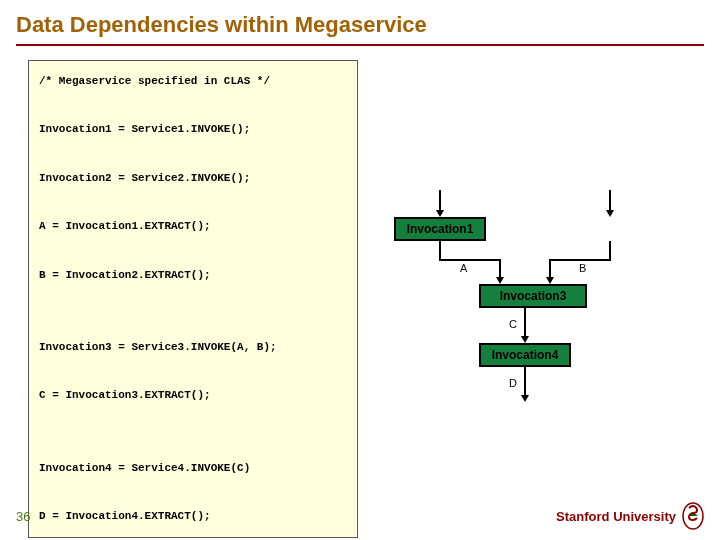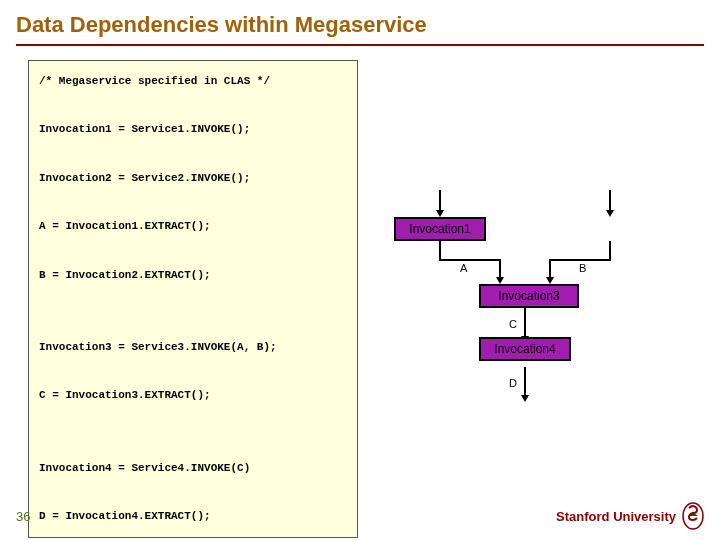--- a/index.html
+++ b/index.html
@@ -49,24 +49,24 @@
   .diagram {
     position: absolute;
     top: 130px;
     left: 10px;
     width: 300px;
     height: 240px;
   }
   .dnode {
     position: absolute;
     border: 2px solid #000;
-    background: #a21caf;
+    background: #15803d;
     font-family: Arial, sans-serif;
     font-size: 12px;
-    font-weight: normal;
+    font-weight: bold;
     display: flex;
     align-items: center;
     justify-content: center;
     padding: 4px 6px;
   }
   .dlabel {
     position: absolute;
     font-family: Arial, sans-serif;
     font-size: 11px;
     color: #000;
@@ -154,27 +154,27 @@
       <div class="arrow" style="left:115px; top:69px; width:1.5px; height:20px;"></div>
       <div class="arrowhead" style="left:111.5px; top:87px;"></div>
       <div class="dlabel" style="left:76px; top:72px;">A</div>
 
       <div class="arrow" style="left:225px; top:51px; width:1.5px; height:18px;"></div>
       <div class="arrow" style="left:165px; top:69px; width:62px; height:1.5px;"></div>
       <div class="arrow" style="left:165px; top:69px; width:1.5px; height:20px;"></div>
       <div class="arrowhead" style="left:161.5px; top:87px;"></div>
       <div class="dlabel" style="left:195px; top:72px;">B</div>
 
-      <div class="dnode" style="left:95px; top:94px; width:100px; height:24px;">Invocation3</div>
+      <div class="dnode" style="left:95px; top:94px; width:108px; height:24px;">Invocation3</div>
 
       <div class="arrow" style="left:140px; top:118px; width:1.5px; height:30px;"></div>
       <div class="arrowhead" style="left:136.5px; top:146px;"></div>
       <div class="dlabel" style="left:125px; top:128px;">C</div>
 
-      <div class="dnode" style="left:95px; top:147px; width:92px; height:24px;">Invocation4</div>
+      <div class="dnode" style="left:95px; top:153px; width:92px; height:24px;">Invocation4</div>
 
       <div class="arrow" style="left:140px; top:177px; width:1.5px; height:30px;"></div>
       <div class="arrowhead" style="left:136.5px; top:205px;"></div>
       <div class="dlabel" style="left:125px; top:187px;">D</div>
 
     </div>
   </div>
 </div>
 
 <div class="footer">

